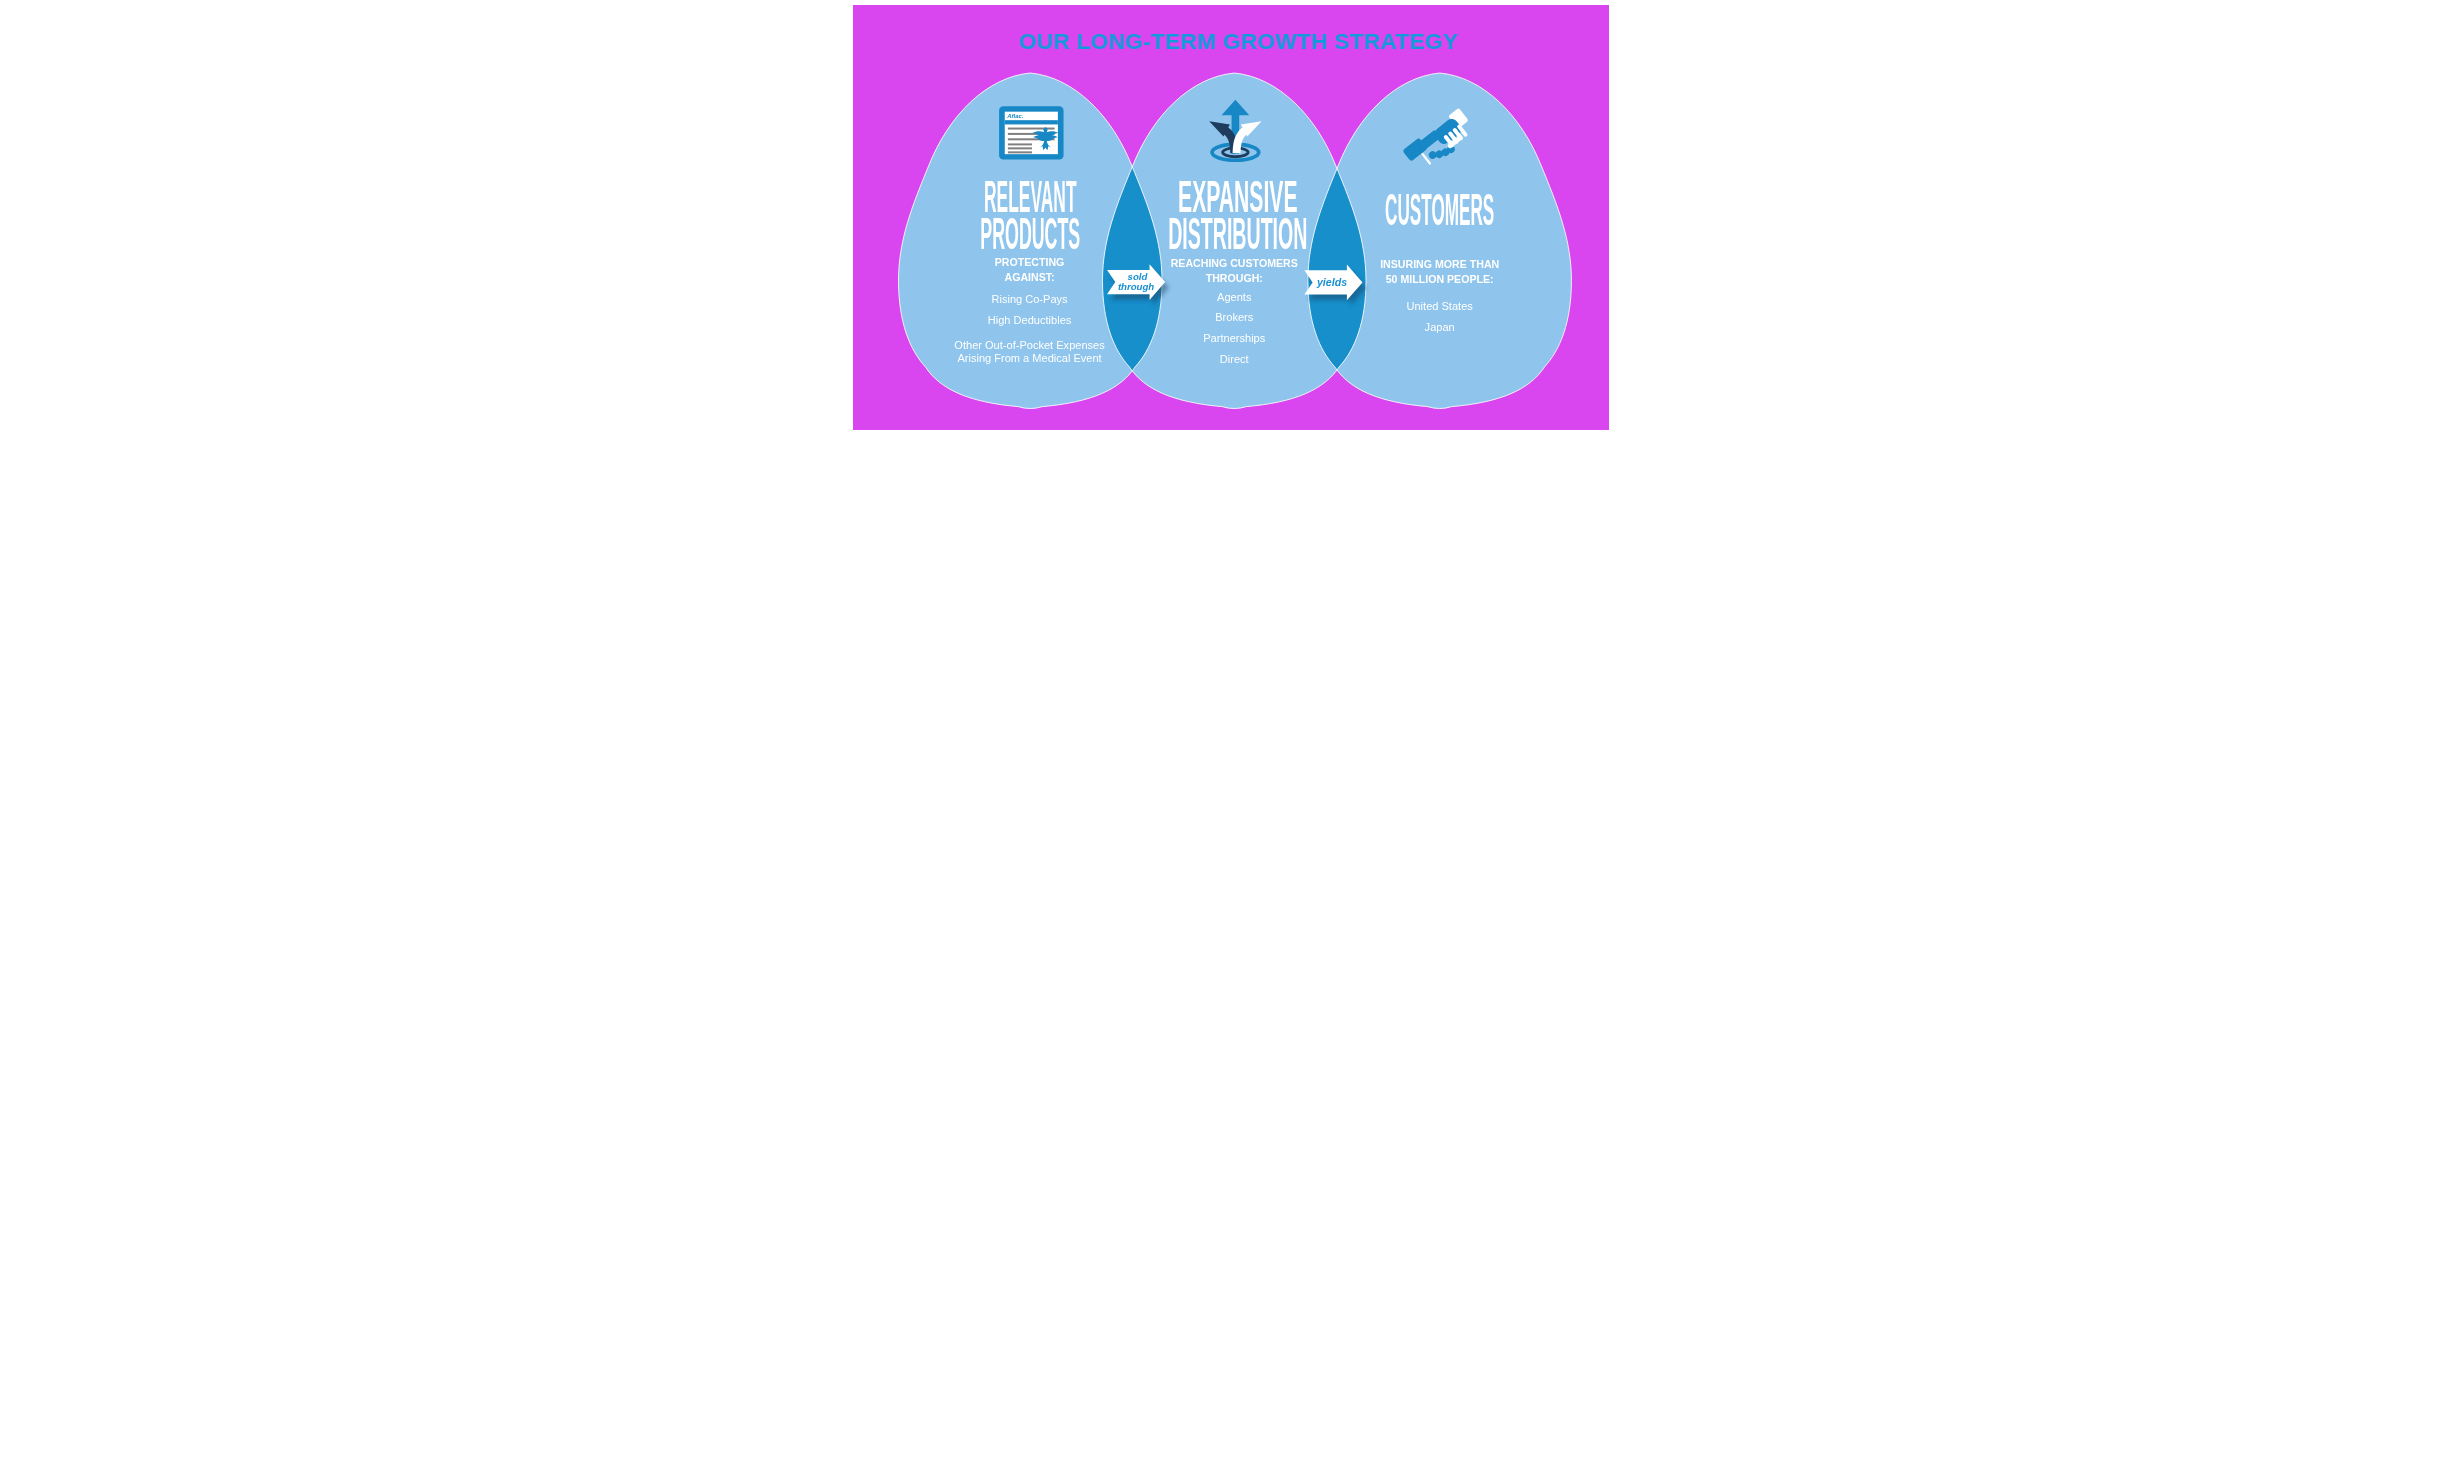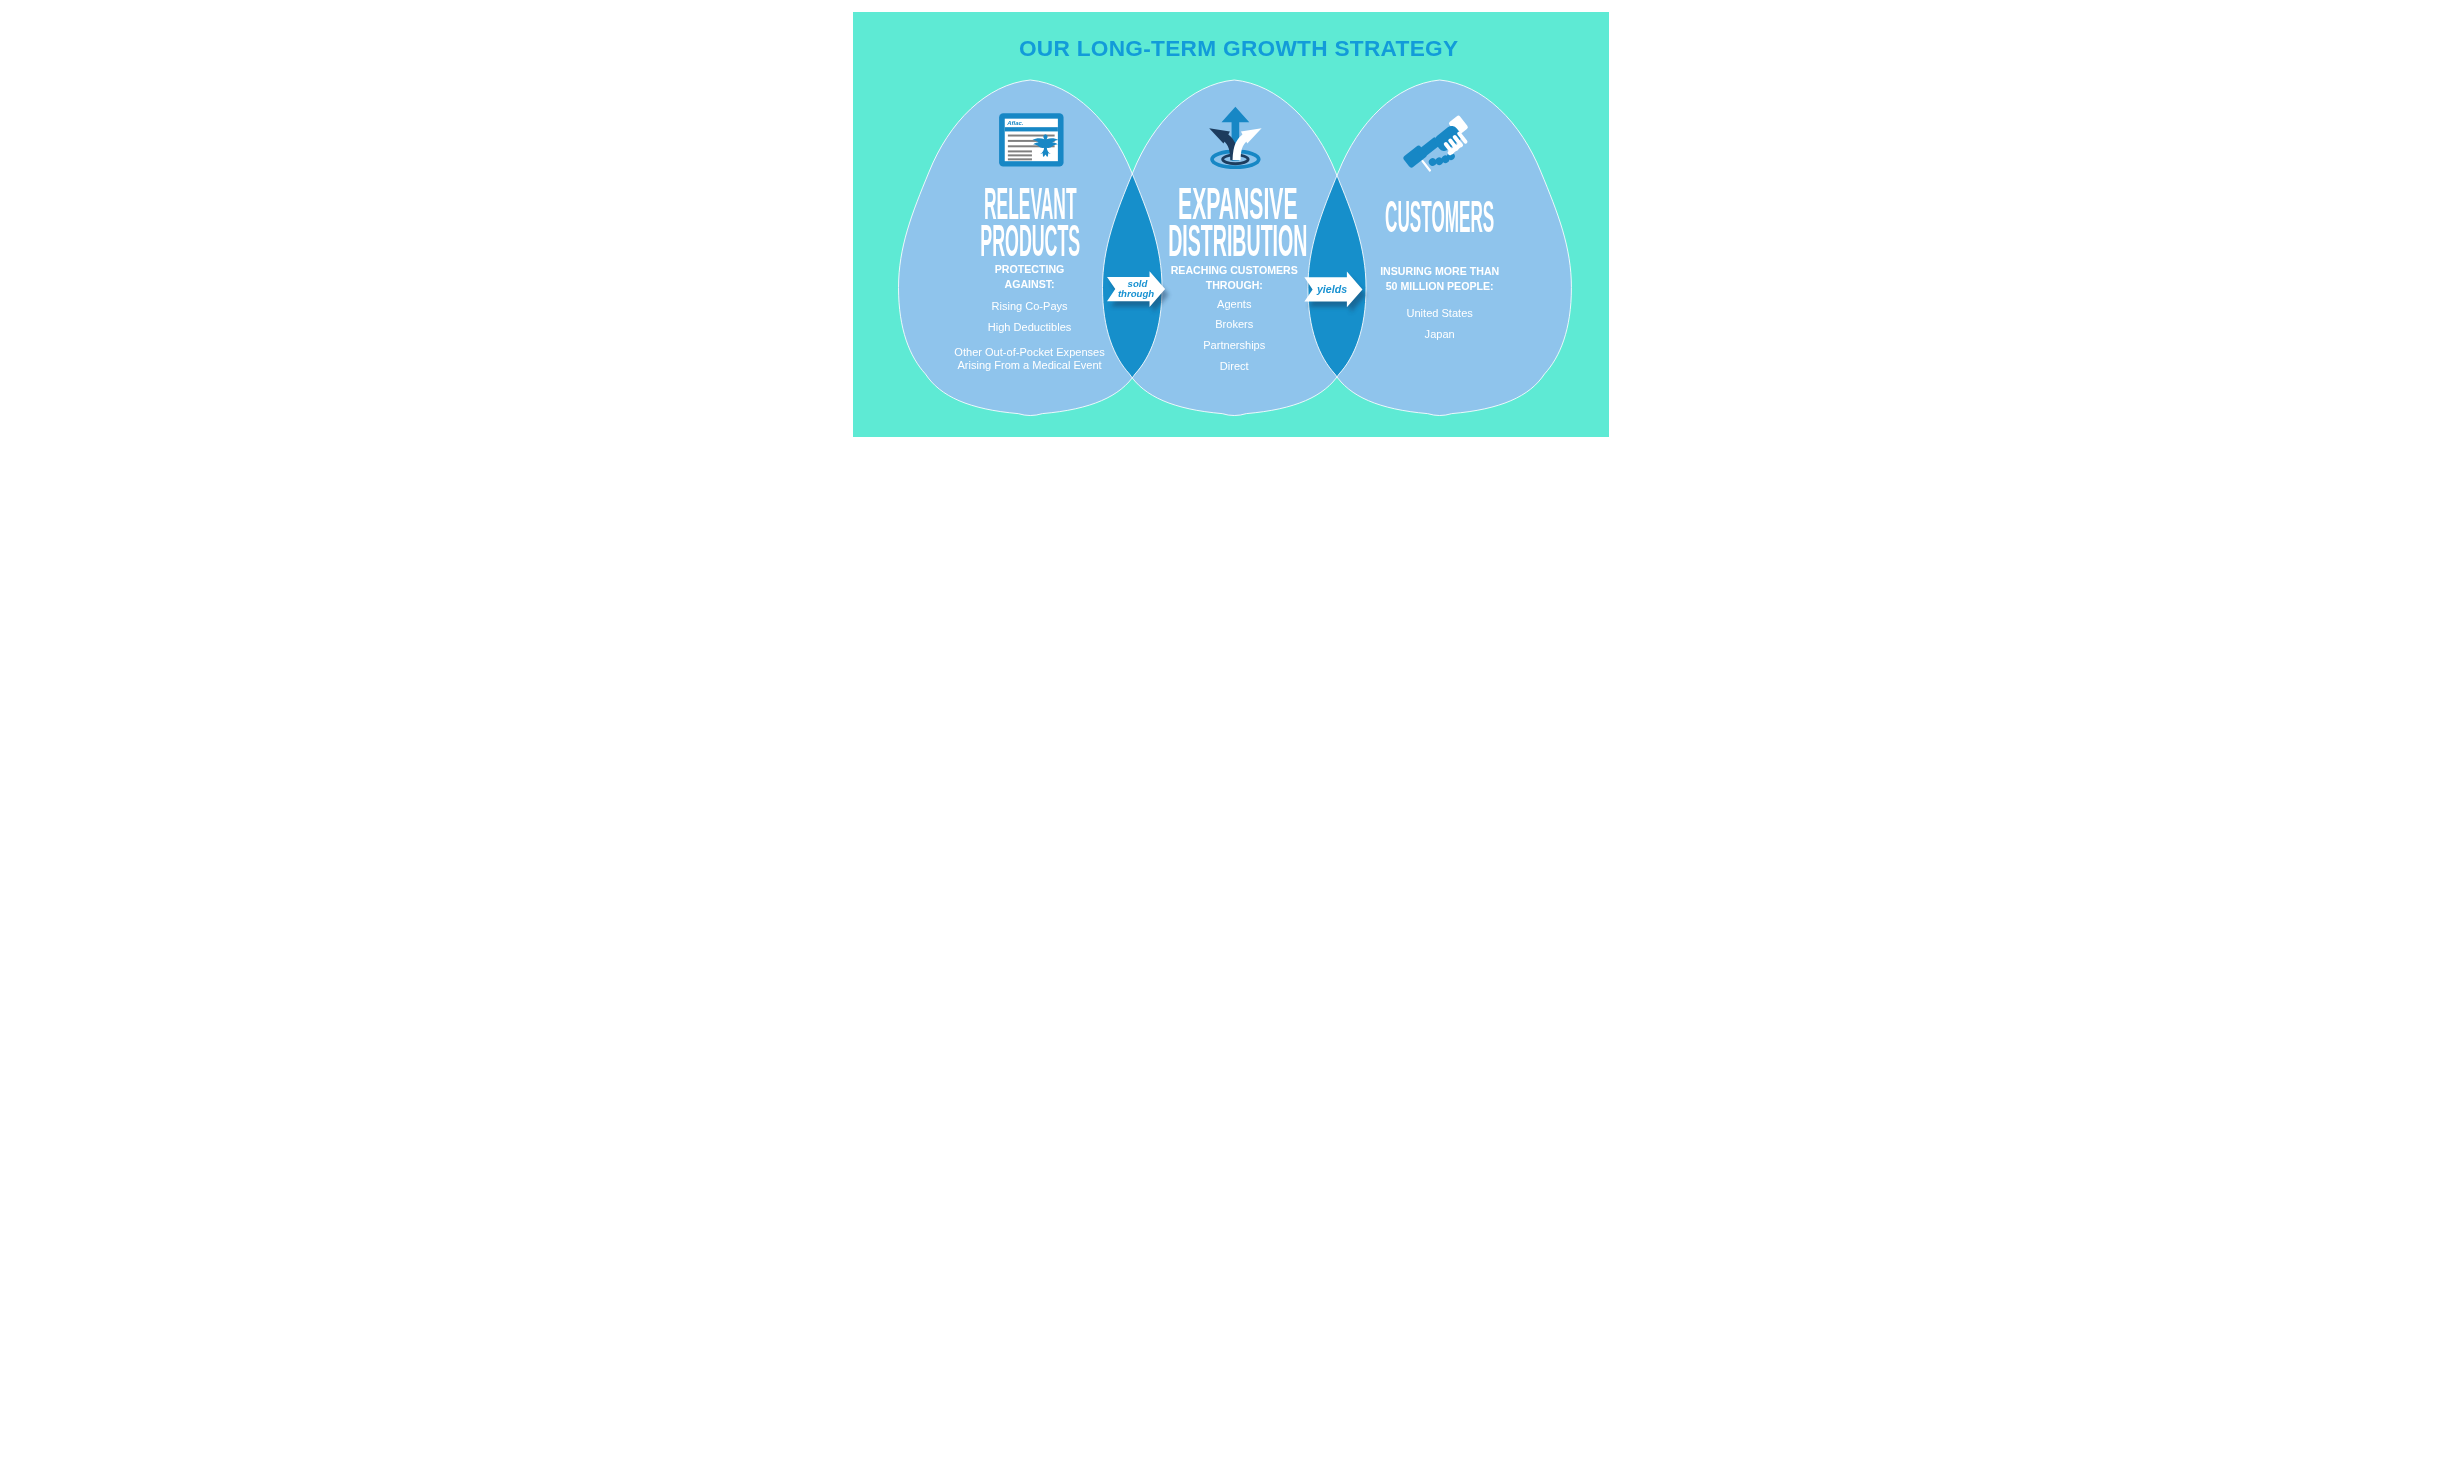--- a/index.html
+++ b/index.html
@@ -1,16 +1,16 @@
 <!DOCTYPE html>
 <html style="font-size:7.9px"><head>
 <meta charset="utf-8">
 <style>
   html,body{margin:0;padding:0;background:#ffffff;}
-  .stage{width:756px;height:425px;margin:12px auto;overflow:hidden;background:#5eead4;}
+  .stage{width:756px;height:425px;margin:5px auto;overflow:hidden;background:#d946ef;}
   svg{display:block;}
   text{font-family:"Liberation Sans","DejaVu Sans",sans-serif;}
   .main-title{font-size:160px;font-weight:bold;text-anchor:middle;letter-spacing:2px;}
   .egg-title{font-size:215px;font-weight:bold;text-anchor:middle;}
   .egg-head{font-size:75px;font-weight:bold;text-anchor:middle;fill:#ffffff;}
   .egg-item{font-size:78px;text-anchor:middle;fill:#ffffff;}
   .arrow-label{font-size:68px;font-weight:bold;font-style:italic;text-anchor:middle;}
   .arrow-label-big{font-size:75px;font-weight:bold;font-style:italic;text-anchor:middle;}
   .aflac-logo{font-size:42px;font-weight:bold;font-style:italic;}
 </style>

